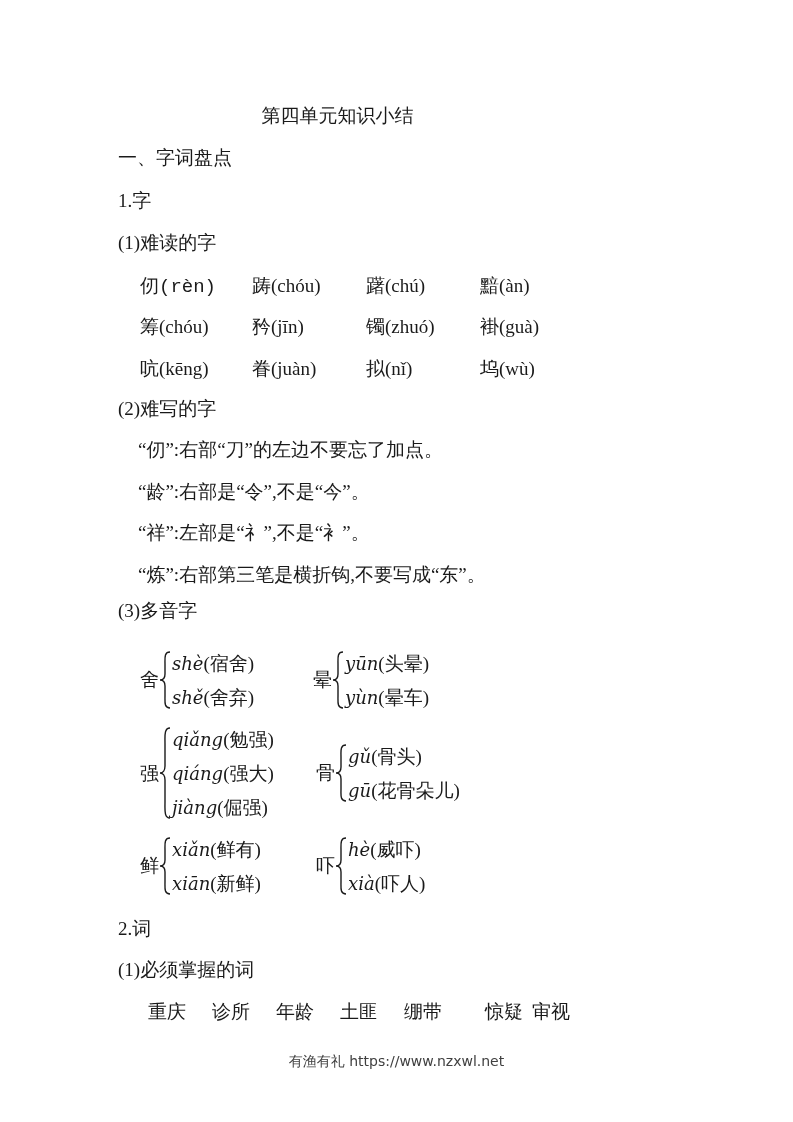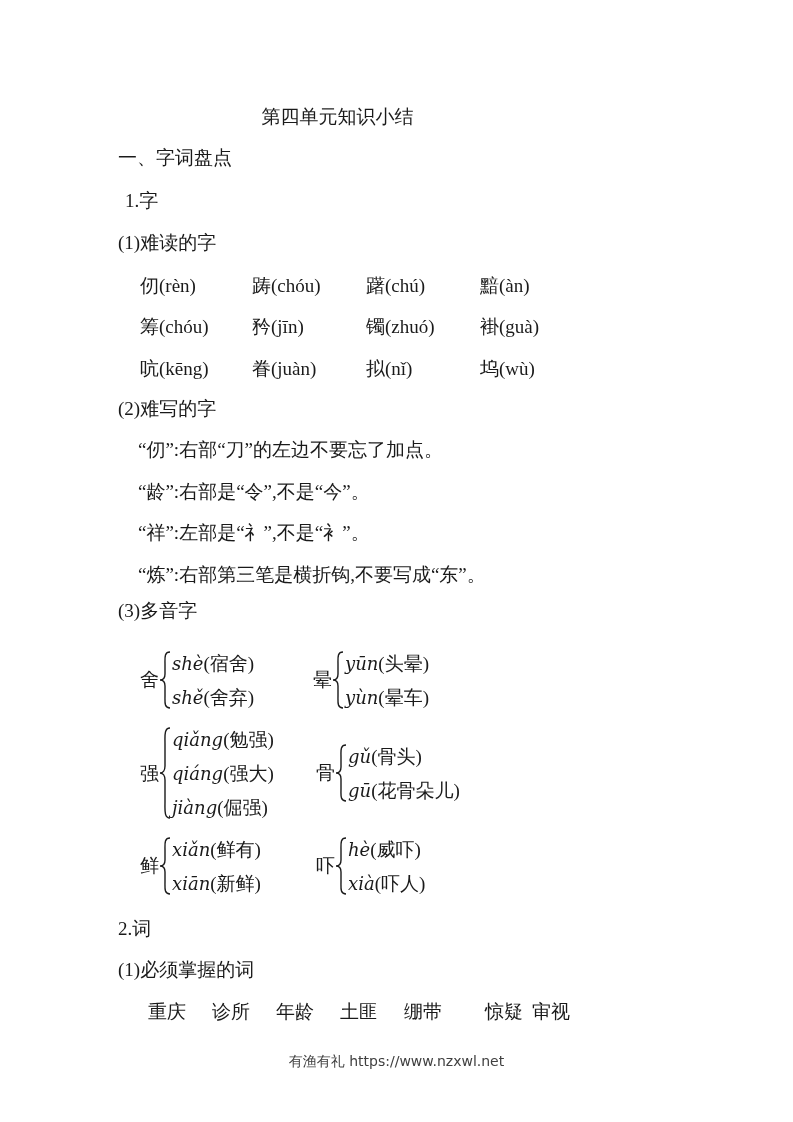--- a/index.html
+++ b/index.html
@@ -3,44 +3,44 @@
 <meta charset="utf-8">
 <style>
   html, body { margin: 0; padding: 0; background: #ffffff; }
   body {
     width: 793px; height: 1122px; position: relative; overflow: hidden;
     font-family: "Liberation Serif", "DejaVu Serif", serif;
     color: #1a1a1a;
   }
   .abs { position: absolute; white-space: nowrap; }
   .t { font-size: 19px; line-height: 24px; }
-  .title { left: 0; width: 675px; text-align: center; top: 105px; font-size: 19px; }
+  .title { left: 0; width: 675px; text-align: center; top: 105px; font-size: 19px; font-family: Liberation Mono, monospace; }
   .grid-row { position: absolute; left: 140px; height: 24px; font-size: 19px; }
   .grid-row span.cell { position: absolute; top: 0; white-space: nowrap; }
   .note { left: 138px; font-size: 19px; }
   .poly { position: absolute; height: 80px; }
   .poly .head { position: absolute; font-size: 19px; line-height: 24px; }
   .poly .brace { position: absolute; }
   .poly .reading { position: absolute; font-size: 19px; line-height: 24px; white-space: nowrap; text-align: right; }
   .poly .pin { font-family: "DejaVu Serif", serif; font-style: italic; font-size: 18px; }
   .words { position: absolute; top: 1000px; left: 148px; font-size: 19px; line-height: 24px; }
   .words span.w { position: absolute; top: 0; white-space: nowrap; }
   .footer { left: 0; width: 793px; text-align: center; top: 1053px; font-family: "DejaVu Sans", sans-serif; font-size: 14px; color: #404040; }
 </style>
 </head>
 <body>
 
 <div class="abs title t">第四单元知识小结</div>
 
 <div class="abs t" style="left:118px; top:146px;">一、字词盘点</div>
-<div class="abs t" style="left:118px; top:189px;margin-left:7px;">1.字</div>
+<div class="abs t" style="left:118px; top:189px;">1.字</div>
 <div class="abs t" style="left:118px; top:231px;">(1)难读的字</div>
 
 <div class="grid-row" style="top:273px;">
-  <span class="cell" style="left:0px;">仞(rèn)</span>
+  <span class="cell" style="left:0px;font-family:Liberation Mono, monospace;">仞(rèn)</span>
   <span class="cell" style="left:112px;">踌(chóu)</span>
   <span class="cell" style="left:226px;">躇(chú)</span>
   <span class="cell" style="left:340px;">黯(àn)</span>
 </div>
 <div class="grid-row" style="top:314px;">
   <span class="cell" style="left:0px;">筹(chóu)</span>
   <span class="cell" style="left:112px;">矜(jīn)</span>
   <span class="cell" style="left:226px;">镯(zhuó)</span>
   <span class="cell" style="left:340px;">褂(guà)</span>
 </div>

